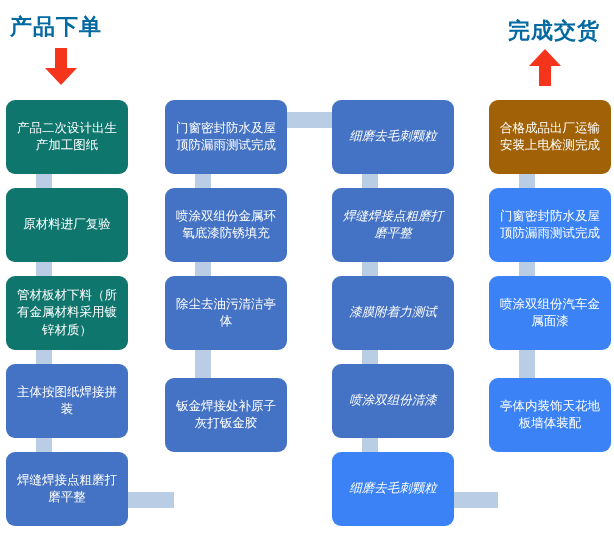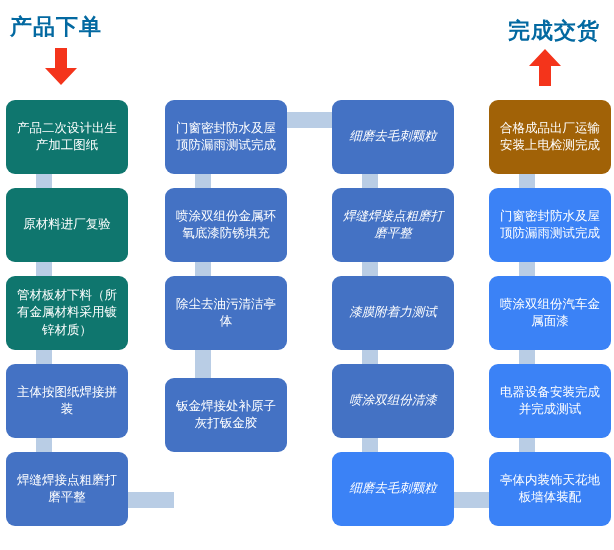--- a/index.html
+++ b/index.html
@@ -156,18 +156,17 @@
     <div class="node green">细磨去毛刺颗粒</div>
   </div>
 
   <div class="column" id="column-4">
     <div class="node yellow">合格成品出厂运输安装上电检测完成</div>
     <div class="v-connector"></div>
     <div class="node green">门窗密封防水及屋顶防漏雨测试完成</div>
     <div class="v-connector"></div>
     <div class="node green">喷涂双组份汽车金属面漆</div>
     <div class="v-connector"></div>
-    <div class="node green">电器设备安装完成并完成测试</div>
     <div class="v-connector"></div>
     <div class="node green">亭体内装饰天花地板墙体装配</div>
   </div>
 
 </div>
 
 </body></html>

